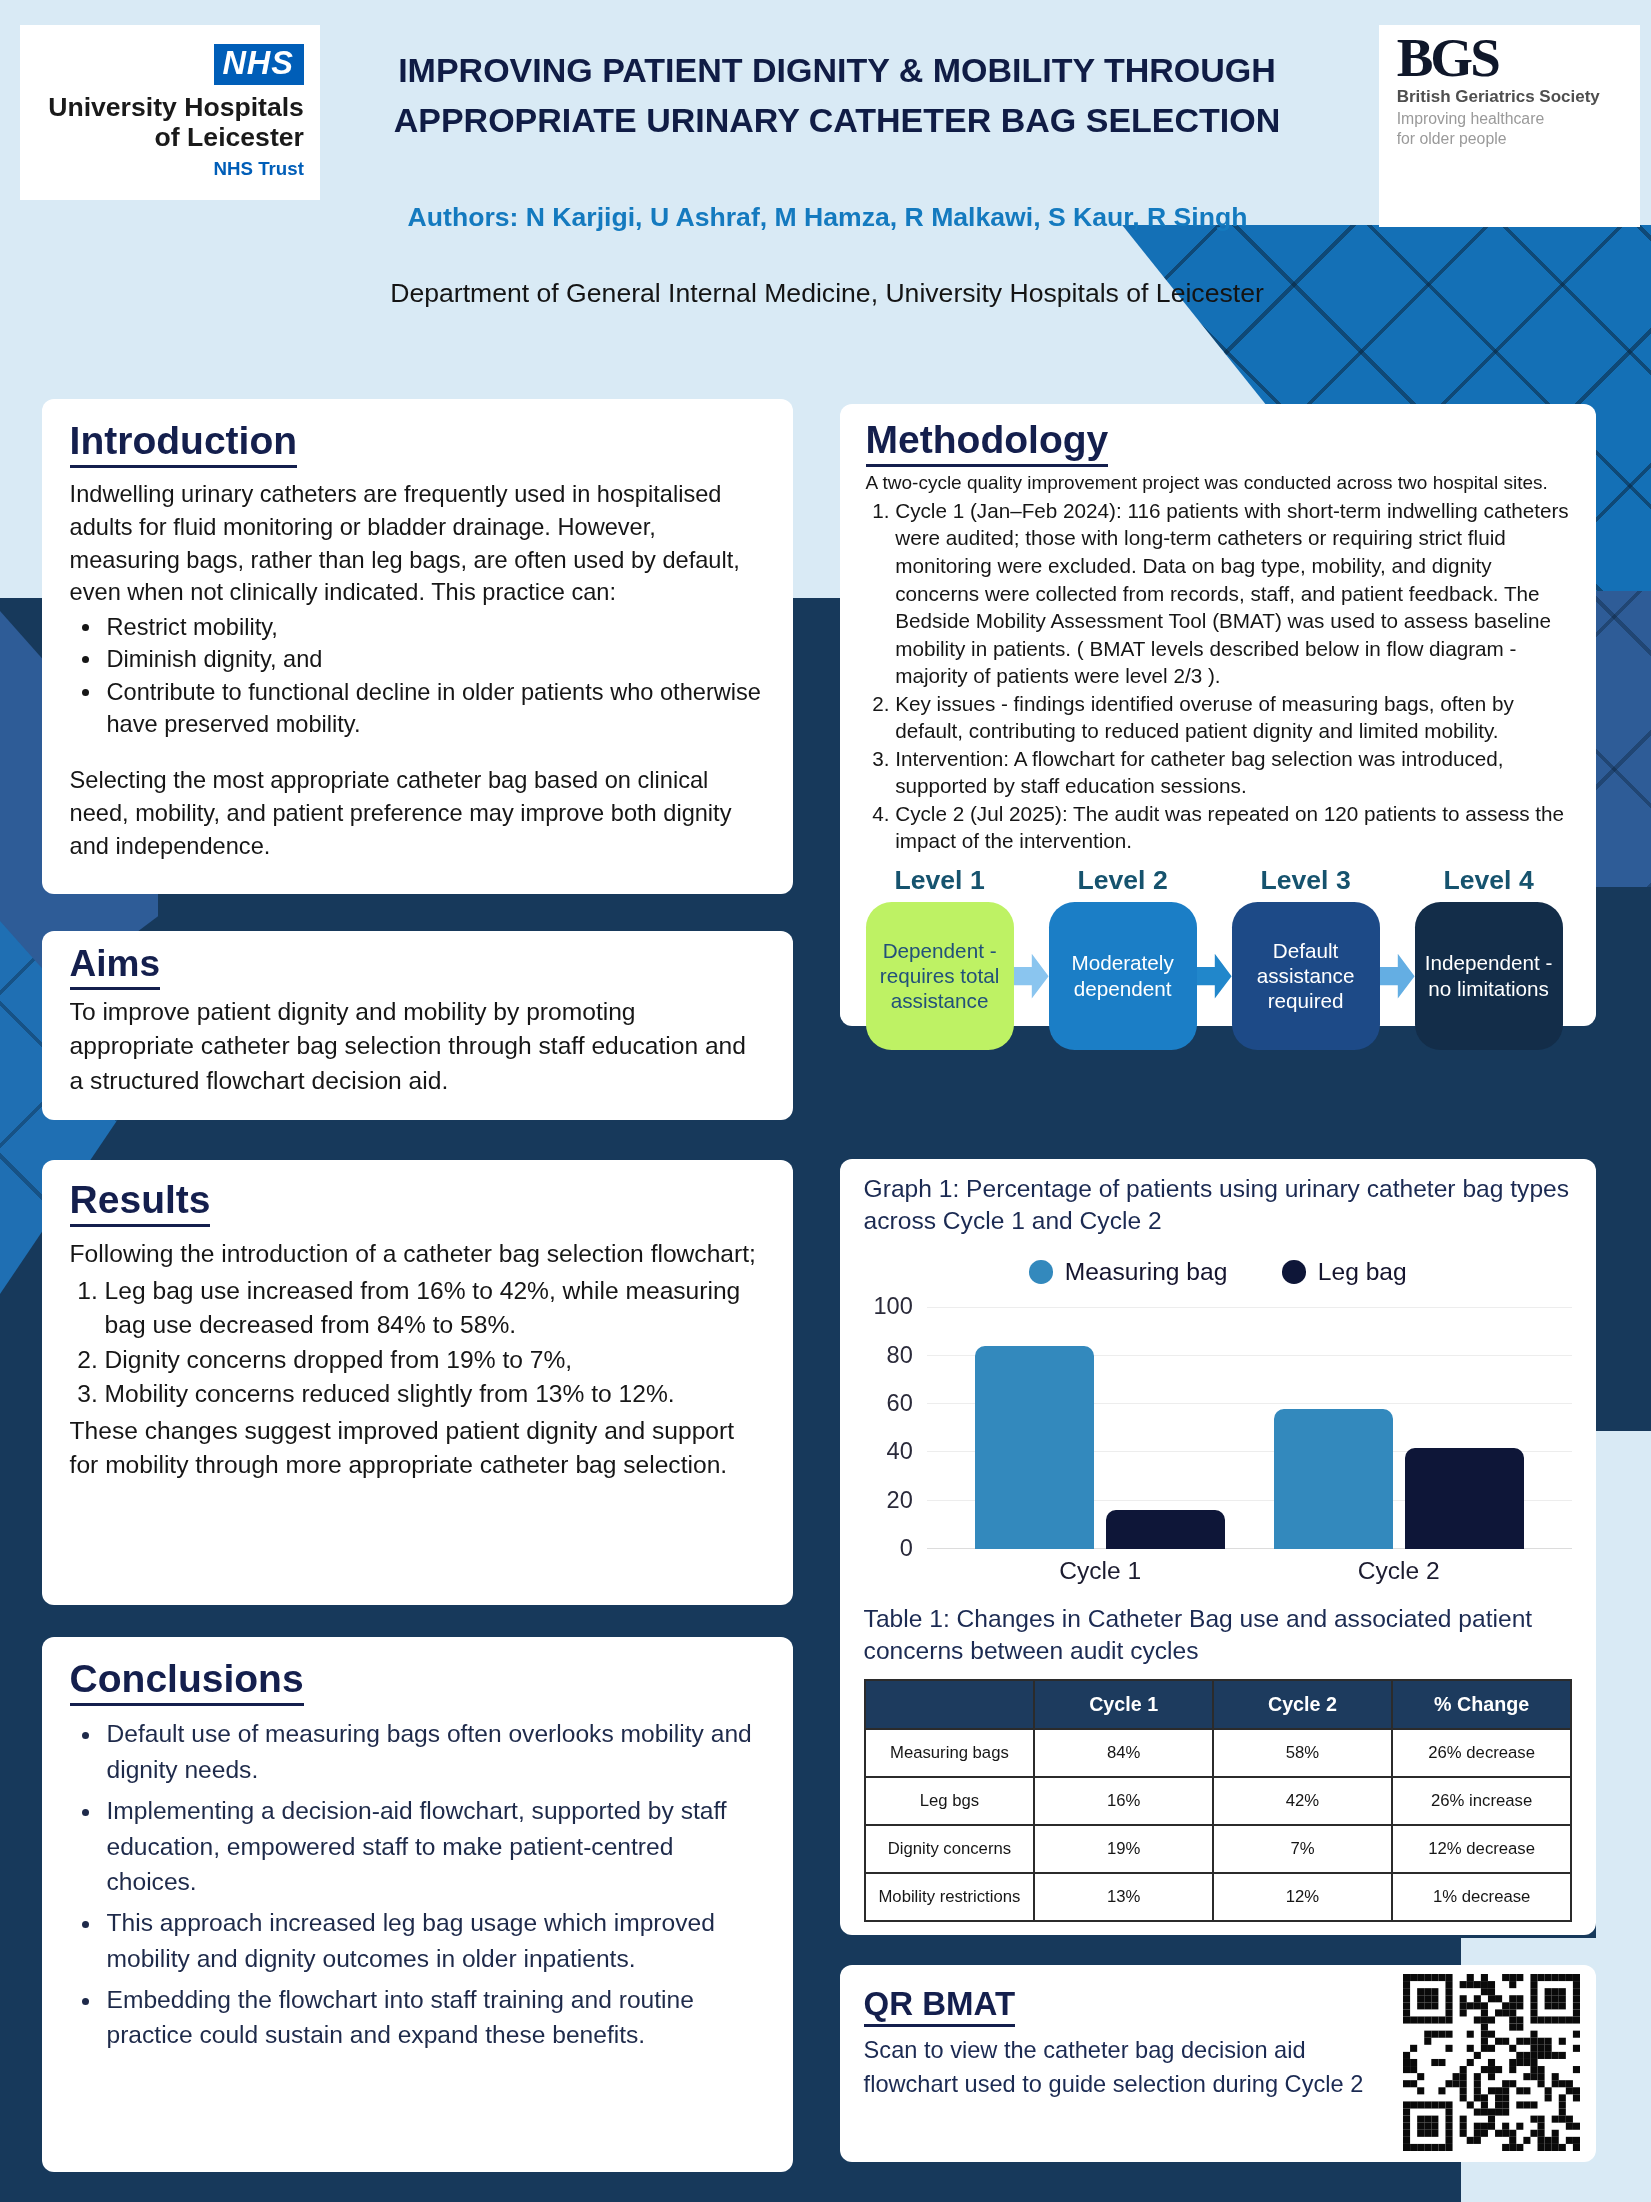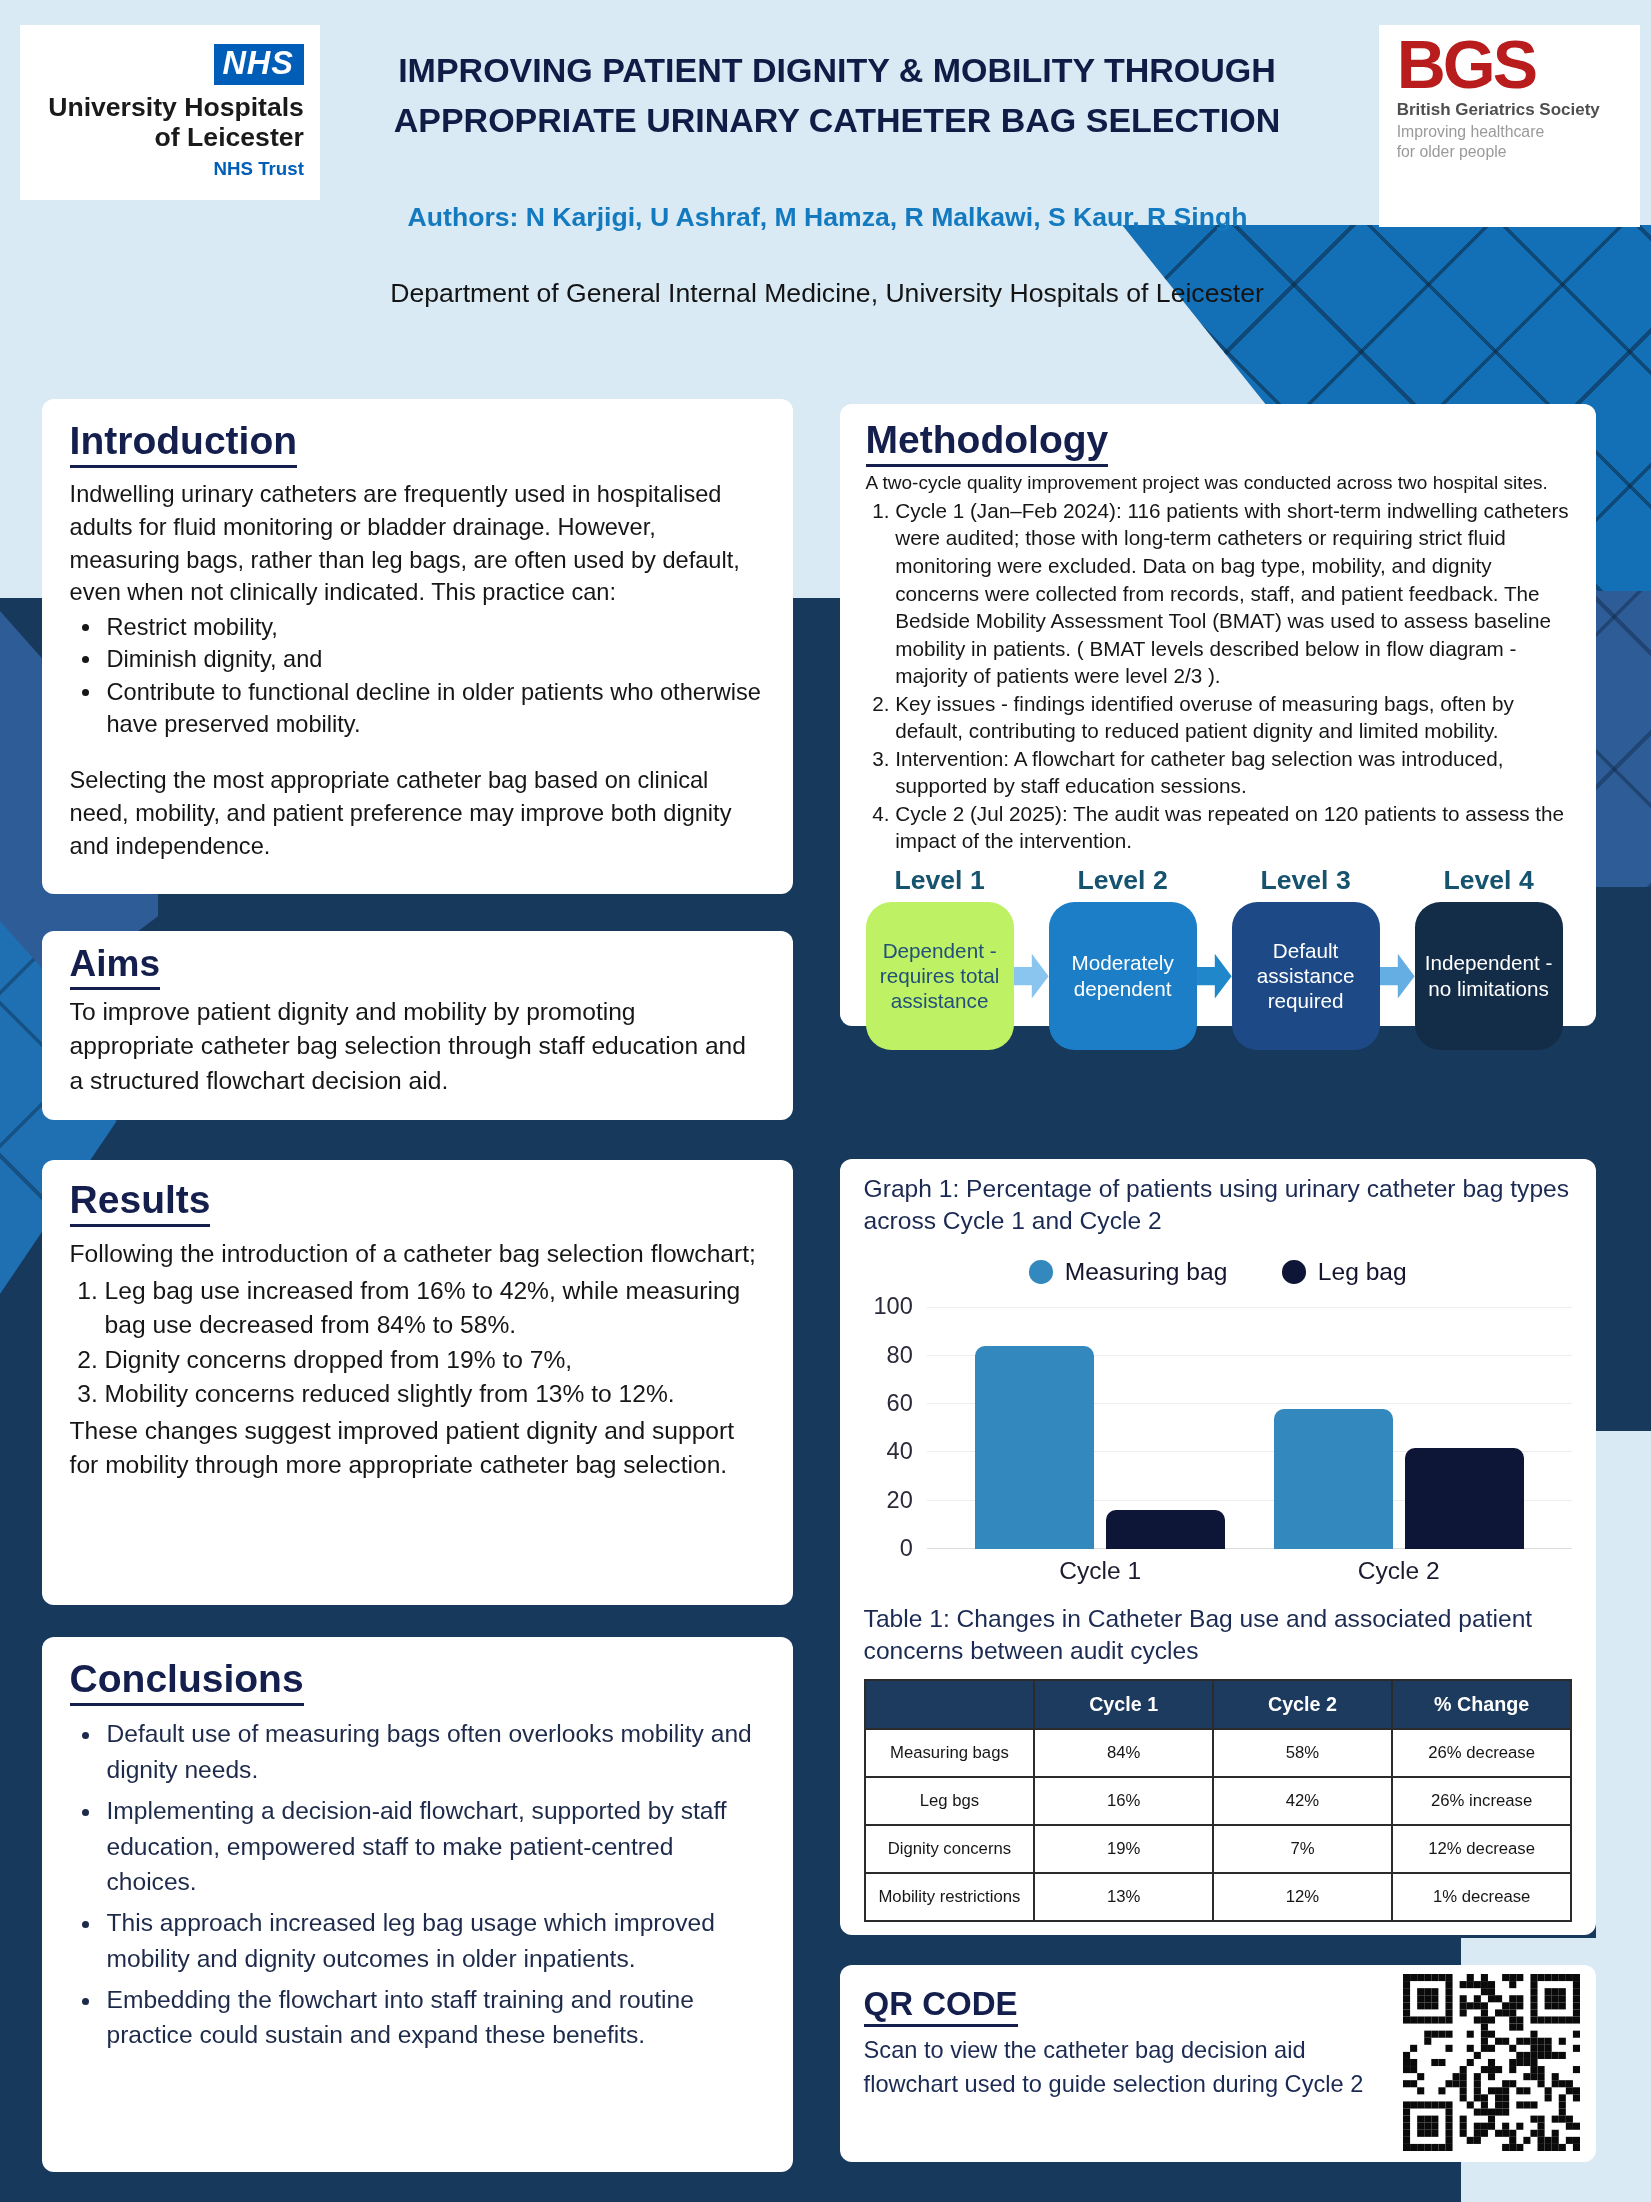--- a/index.html
+++ b/index.html
@@ -35,22 +35,22 @@
   .nhs-line{font-size:26.6px;font-weight:bold;color:#1a1a1a;line-height:1.12;}
   .nhs-trust{font-size:18.7px;font-weight:bold;color:#005EB8;margin-top:5.9px;}
   .poster-title{position:absolute;left:325px;top:45px;width:1024px;text-align:center;
       color:#101c45;font-weight:bold;font-size:34px;line-height:1.48;}
   .authors{position:absolute;left:197px;top:202px;width:1261px;text-align:center;
       color:#147abf;font-weight:bold;font-size:26.6px;}
   .department{position:absolute;left:364px;top:274px;width:926px;text-align:center;
       color:#141414;font-size:26.6px;line-height:1.5;}
   .bgs-box{position:absolute;left:1379px;top:24.6px;width:261px;height:202px;background:#fff;
       box-sizing:border-box;padding:5.9px 9.9px 5.9px 17.7px;}
-  .bgs-acronym{font-family:Liberation Sans, sans-serif;font-weight:bold;font-size:68px;
-      color:#b91c1c;line-height:1.0;letter-spacing:-3px;}
+  .bgs-acronym{font-family:Liberation Serif, serif;font-weight:bold;font-size:55px;
+      color:#0f172a;line-height:1.0;letter-spacing:-3px;}
   .bgs-name{font-size:17px;font-weight:bold;color:#4f4f4f;margin-top:2px;}
   .bgs-tagline{font-size:15.8px;color:#9a9a9a;line-height:1.25;margin-top:2px;}
 
   
   .panel{position:absolute;background:#fff;border-radius:12px;box-sizing:border-box;}
   .panel-intro{left:42px;top:399px;width:751px;height:495px;padding:19.7px 27.6px;}
   .panel-method{left:840px;top:404px;width:756px;height:622px;padding:13.8px 25.6px;}
   .panel-aims{left:42px;top:931px;width:751px;height:189px;padding:11.8px 27.6px;}
   .panel-results{left:42px;top:1160px;width:751px;height:445px;padding:17.7px 27.6px;}
   .panel-graph{left:840px;top:1159px;width:756px;height:776px;padding:13.8px 23.6px;}
@@ -320,21 +320,21 @@
     <h2 class="h-big"><span>Conclusions</span></h2>
     <ul>
       <li>Default use of measuring bags often overlooks mobility and dignity needs.</li>
       <li>Implementing a decision-aid flowchart, supported by staff education, empowered staff to make patient-centred choices.</li>
       <li>This approach increased leg bag usage which improved mobility and dignity outcomes in older inpatients.</li>
       <li>Embedding the flowchart into staff training and routine practice could sustain and expand these benefits.</li>
     </ul>
   </div>
 
   <div class="panel panel-qr">
-    <h2 class="h-qr"><span>QR CODE</span></h2>
+    <h2 class="h-qr"><span>QR BMAT</span></h2>
     <div class="qr-text">Scan to view the catheter bag decision aid flowchart used to guide selection during Cycle 2</div>
     <div class="qr-img"><svg viewBox="0 0 200 200" width="177" height="177" xmlns="http://www.w3.org/2000/svg">
           <rect width="100%" height="100%" fill="#ffffff"></rect>
           <g fill="#0a0a0a">
             <rect x="72" y="0" width="8" height="8"></rect>
             <rect x="88" y="0" width="8" height="8"></rect>
             <rect x="112" y="0" width="8" height="8"></rect>
             <rect x="120" y="0" width="8" height="8"></rect>
             <rect x="128" y="0" width="8" height="8"></rect>
             <rect x="64" y="8" width="8" height="8"></rect>

